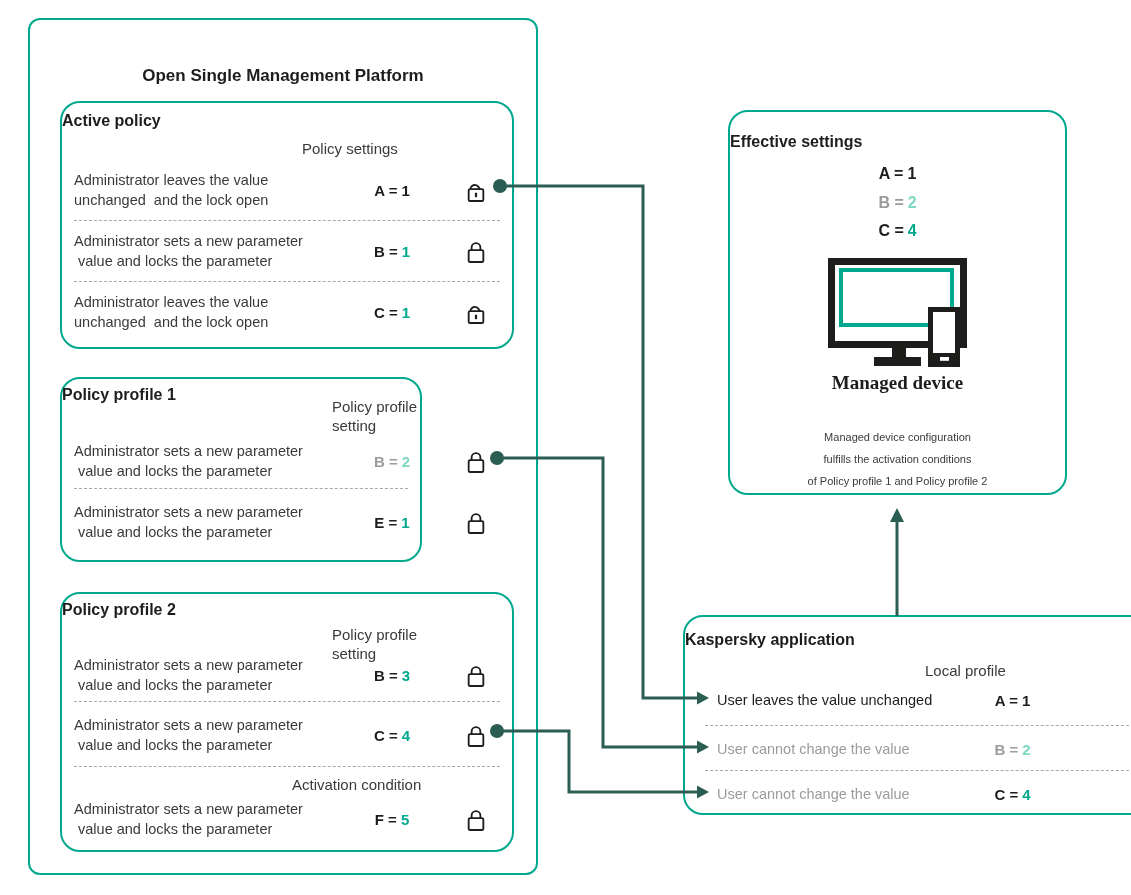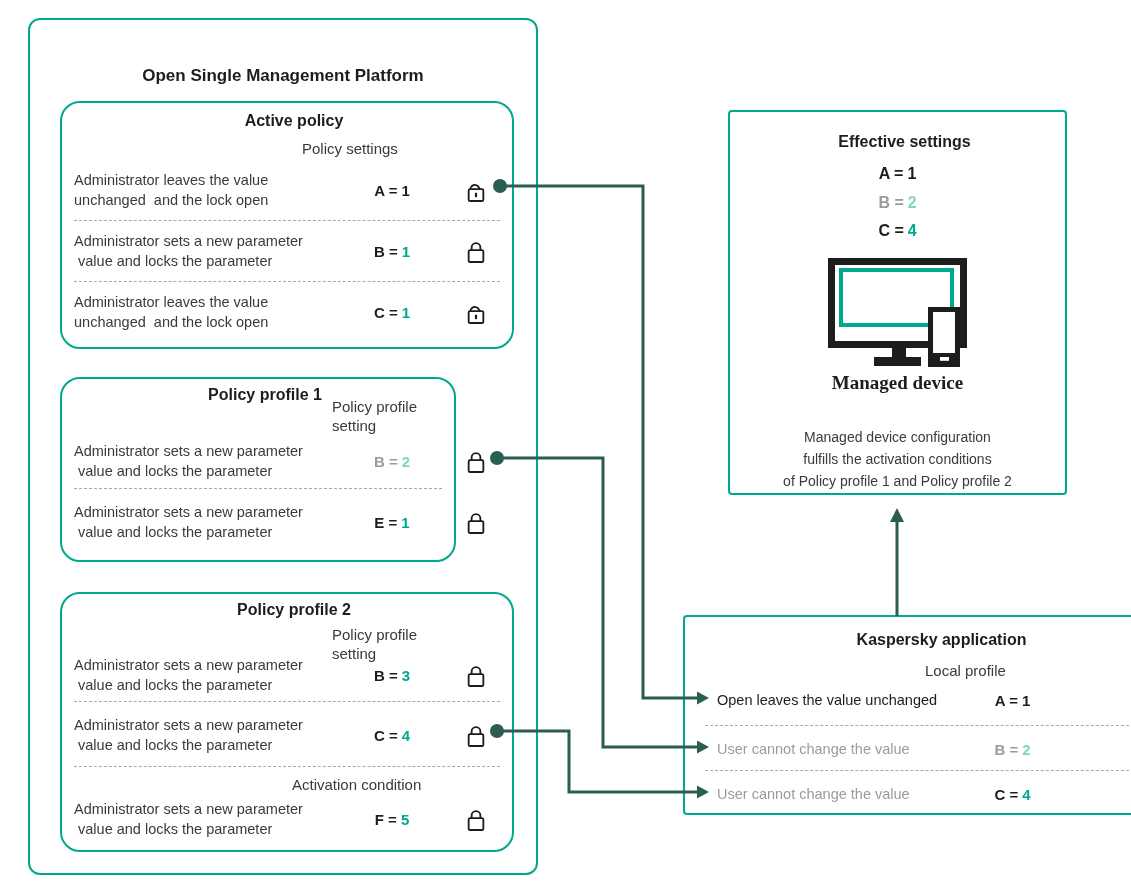--- a/index.html
+++ b/index.html
@@ -12,40 +12,40 @@
     --dash:#A8A8A8;
   }
   html,body{margin:0;padding:0;background:#fff;}
   .stage{
     position:relative;width:1131px;height:895px;background:#fff;overflow:hidden;
     font-family:"Liberation Sans",sans-serif;color:var(--body);
   }
   .box{position:absolute;background:#fff;border:2px solid var(--teal);box-sizing:border-box;}
   .box.outer{left:28px;top:18px;width:510px;height:857px;border-radius:12px;}
   .box.inner{border-radius:20px;}
-  .box.rightbox{border-radius:4px;}
-  .btitle{position:absolute;left:0;right:0;text-align:center;font-weight:700;color:var(--ink);font-size:16px;white-space:pre-line;padding-left:14px;}
+  .box.rightbox{border-radius:20px;}
+  .btitle{position:absolute;left:0;right:0;text-align:left;font-weight:700;color:var(--ink);font-size:16px;white-space:pre-line;}
   .outer-title{position:absolute;left:0;right:0;top:46px;text-align:center;font-weight:700;color:var(--ink);font-size:17px;}
   .col-header{position:absolute;text-align:left;font-size:15px;color:var(--body);white-space:pre-line;line-height:19px;}
   .row{position:absolute;left:0;right:0;height:0;}
   .rtext{position:absolute;left:12px;top:0;transform:translateY(-50%);font-size:14.5px;line-height:20px;white-space:pre-wrap;}
   .rval{position:absolute;left:270px;width:120px;top:0;transform:translateY(-50%);text-align:center;font-weight:700;font-size:15px;color:var(--ink);}
   .rval .num{margin-left:4px;}
   .lock{position:absolute;left:403px;top:0;transform:translateY(-50%);width:22px;height:26px;}
   .dash{position:absolute;left:12px;right:12px;border-top:1px dashed var(--dash);height:0;}
   .c-black{color:var(--ink);}
   .c-gray{color:var(--gray);}
   .c-teal{color:var(--teal);}
   .c-pale{color:var(--pale);}
   
   .eval{position:absolute;left:0;right:0;text-align:center;font-weight:700;font-size:16px;color:var(--ink);}
   .eval .num{margin-left:4px;}
   .device{position:absolute;left:98px;top:146px;}
   .device-label{position:absolute;left:0;right:0;top:260px;text-align:center;font-weight:700;font-size:19px;color:var(--ink);font-family:Liberation Serif, serif;}
-  .note{position:absolute;left:0;right:0;top:314px;text-align:center;font-size:14px;line-height:22px;white-space:pre-line;color:var(--body);}
+  .note{position:absolute;left:0;right:0;top:314px;text-align:center;font-size:11px;line-height:22px;white-space:pre-line;color:var(--body);}
   
   .krow-text{position:absolute;left:32px;top:0;transform:translateY(-50%);font-size:14.5px;}
   .krow-val{position:absolute;left:255px;width:145px;top:0;transform:translateY(-50%);text-align:center;font-weight:700;font-size:15px;color:var(--ink);}
   .krow-val .num{margin-left:4px;}
   .kdash{position:absolute;left:20px;right:20px;border-top:1px dashed var(--dash);height:0;}
   .overlay{position:absolute;left:0;top:0;width:1131px;height:895px;pointer-events:none;}
   .defs-holder{position:absolute;width:0;height:0;overflow:hidden;}
 </style>
 </head>
 <body>
@@ -102,21 +102,21 @@
 unchanged  and the lock open</div>
         <div class="rval">
           <span class="c-black">C =</span><span class="num c-teal">1</span>
         </div>
         <svg class="lock" viewBox="0 0 24 28">
             <use href="#lock-open"></use>
           </svg>
       </div>
     </div>
 
-    <div class="box inner" style="left:30px;top:357px;width:396px;height:185px;">
+    <div class="box inner" style="left:30px;top:357px;width:362px;height:185px;">
       <div class="btitle" style="top:7px;">Policy profile 1</div>
       <div class="col-header" style="left:270px;width:160px;top:18px;">Policy profile
 setting</div>
 
       <div class="row" style="top:82px;">
         <div class="rtext">Administrator sets a new parameter
  value and locks the parameter</div>
         <div class="rval">
           <span class="c-gray">B =</span><span class="num c-pale">2</span>
         </div>
@@ -208,21 +208,21 @@
     <div class="note">Managed device configuration
 fulfills the activation conditions
 of Policy profile 1 and Policy profile 2</div>
   </div>
 
   <div class="box rightbox" style="left:683px;top:615px;width:503px;height:200px;">
     <div class="btitle" style="top:14px;">Kaspersky application</div>
     <div class="col-header" style="left:240px;width:175px;top:44px;">Local profile</div>
 
     <div class="row" style="top:83px;">
-      <div class="krow-text c-black">Open leaves the value unchanged</div>
+      <div class="krow-text c-black">User leaves the value unchanged</div>
       <div class="krow-val">
         <span class="c-black">A =</span><span class="num c-black">1</span>
       </div>
     </div>
     <div class="kdash" style="top:108px;"></div>
 
     <div class="row" style="top:132px;">
       <div class="krow-text c-gray">User cannot change the value</div>
       <div class="krow-val">
         <span class="c-gray">B =</span><span class="num c-pale">2</span>

